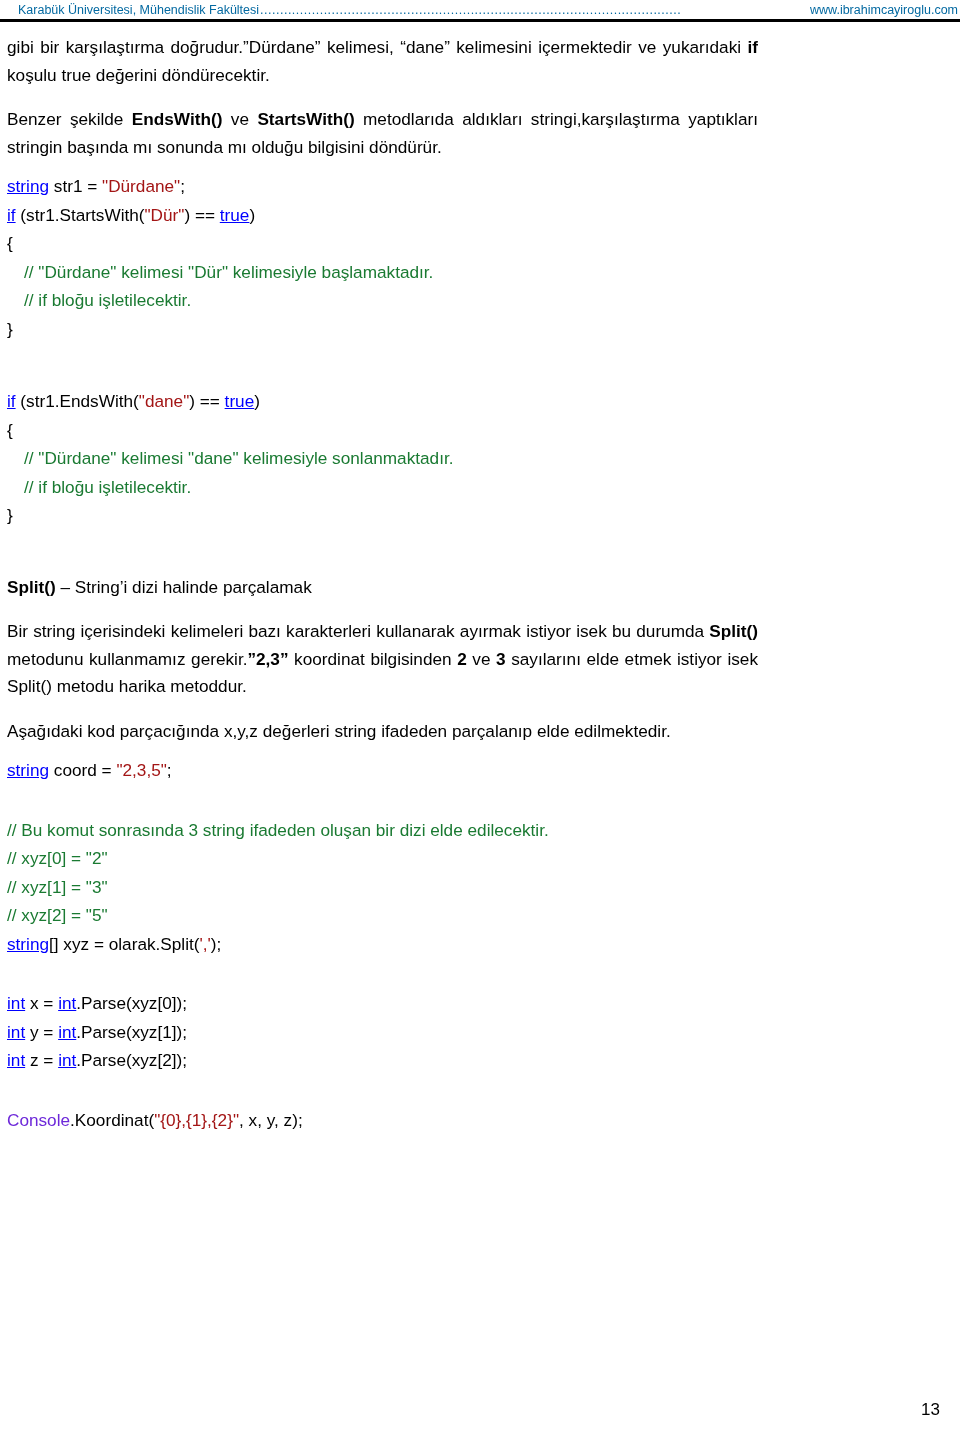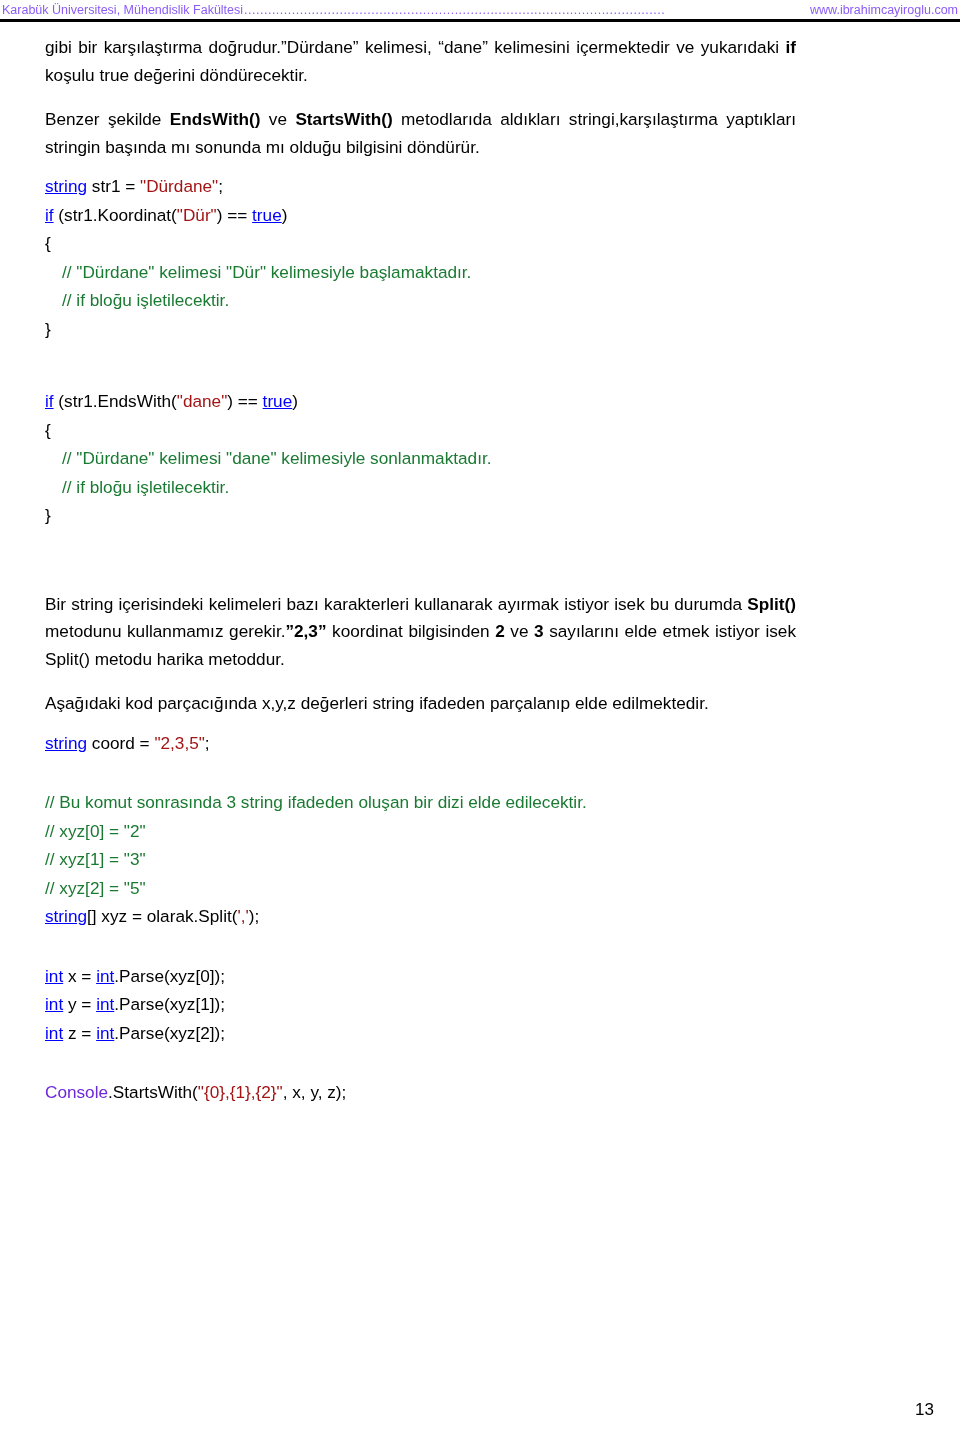--- a/index.html
+++ b/index.html
@@ -24,23 +24,23 @@
     top: 0;
     width: 960px;
     height: 24px;
     box-sizing: border-box;
   }
   .header-line {
     display: flex;
     align-items: baseline;
     font-size: 12.5px;
     line-height: 16px;
-    padding: 2px 2px 0 2px;
+    padding: 2px 2px 0 18px;
     white-space: nowrap;
-    color: #8b5cf6;
+    color: #0369a1;
   }
   .header-left { flex: 0 0 auto; }
   .header-dots {
     flex: 1 1 auto;
     overflow: hidden;
     letter-spacing: 0.5px;
     font-size: 12.5px;
     padding: 0 1px;
   }
   .header-right { flex: 0 0 auto; }
@@ -52,21 +52,20 @@
     height: 3px;
     background: #000000;
   }
 
   
   .content {
     position: absolute;
     left: 0;
     top: 34px;
     width: 780px;
-    margin-left: 38px;
   }
 
   
   p.body {
     margin: 0 0 0 0;
     padding: 0 22px 0 7px;
     font-size: 17.2px;
     line-height: 27.5px;
     text-align: justify;
     color: #000000;
@@ -89,21 +88,21 @@
   }
   .code.indent { padding-left: 24px; }
   .kw  { color: #0000ff; text-decoration: underline; }
   .str { color: #a31515; }
   .cmt { color: #1a7a32; }
   .cls { color: #6d28d9; }
 
   
   .page-number {
     position: absolute;
-    right: 26px;
+    right: 20px;
     bottom: 14px;
     font-size: 17px;
     line-height: 20px;
     color: #000000;
   }
 </style>
 </head>
 <body>
 
 <div class="page-header">
@@ -121,21 +120,21 @@
 
   <div class="gap-md"></div>
 
   <p class="body"><span>Benzer şekilde </span><b>EndsWith()</b><span> ve </span><b>StartsWith()</b><span> metodlarıda aldıkları stringi,karşılaştırma yaptıkları stringin başında mı sonunda mı olduğu bilgisini döndürür.</span></p>
 
   <div class="gap-sm"></div>
 
   <div>
     <div class="code"><span class="kw">string</span><span> str1 = </span><span class="str">"Dürdane"</span><span>;</span></div>
 
-    <div class="code"><span class="kw">if</span><span> (str1.Koordinat(</span><span class="str">"Dür"</span><span>) == </span><span class="kw">true</span><span>)</span></div>
+    <div class="code"><span class="kw">if</span><span> (str1.StartsWith(</span><span class="str">"Dür"</span><span>) == </span><span class="kw">true</span><span>)</span></div>
 
     <div class="code">{</div>
 
     <div class="code indent cmt">// "Dürdane" kelimesi "Dür" kelimesiyle başlamaktadır.</div>
     <div class="code indent cmt">// if bloğu işletilecektir.</div>
 
     <div class="code">}</div>
   </div>
 
   <div class="gap-xl"></div>
@@ -146,20 +145,21 @@
     <div class="code">{</div>
 
     <div class="code indent cmt">// "Dürdane" kelimesi "dane" kelimesiyle sonlanmaktadır.</div>
     <div class="code indent cmt">// if bloğu işletilecektir.</div>
 
     <div class="code">}</div>
   </div>
 
   <div class="gap-xl"></div>
 
+  <p class="body"><b>Split()</b><span> – String’i dizi halinde parçalamak</span></p>
 
   <div class="gap-md"></div>
 
   <p class="body"><span>Bir string içerisindeki kelimeleri bazı karakterleri kullanarak ayırmak istiyor isek bu durumda </span><b>Split()</b><span> metodunu kullanmamız gerekir.</span><b>”2,3”</b><span> koordinat bilgisinden </span><b>2</b><span> ve </span><b>3</b><span> sayılarını elde etmek istiyor isek Split() metodu harika metoddur.</span></p>
 
   <div class="gap-md"></div>
 
   <p class="body">Aşağıdaki kod parçacığında x,y,z değerleri string ifadeden parçalanıp elde edilmektedir.</p>
 
   <div class="gap-sm"></div>
@@ -182,18 +182,18 @@
 
   <div>
     <div class="code"><span class="kw">int</span><span> x = </span><span class="kw">int</span><span>.Parse(xyz[0]);</span></div>
     <div class="code"><span class="kw">int</span><span> y = </span><span class="kw">int</span><span>.Parse(xyz[1]);</span></div>
     <div class="code"><span class="kw">int</span><span> z = </span><span class="kw">int</span><span>.Parse(xyz[2]);</span></div>
   </div>
 
   <div class="gap-lg"></div>
 
   <div>
-    <div class="code"><span class="cls">Console</span><span>.StartsWith(</span><span class="str">"{0},{1},{2}"</span><span>, x, y, z);</span></div>
+    <div class="code"><span class="cls">Console</span><span>.Koordinat(</span><span class="str">"{0},{1},{2}"</span><span>, x, y, z);</span></div>
   </div>
 
 </div>
 
 <div class="page-number">13</div>
 
 </body></html>

